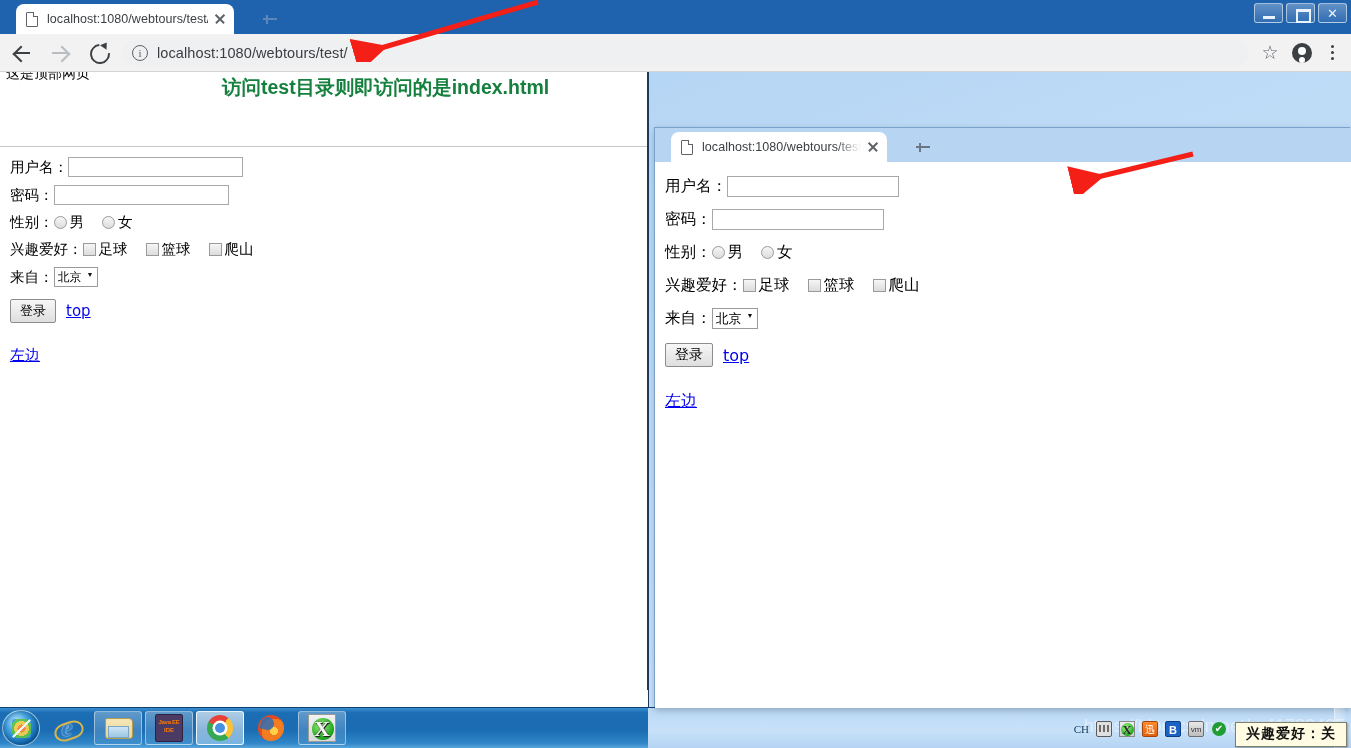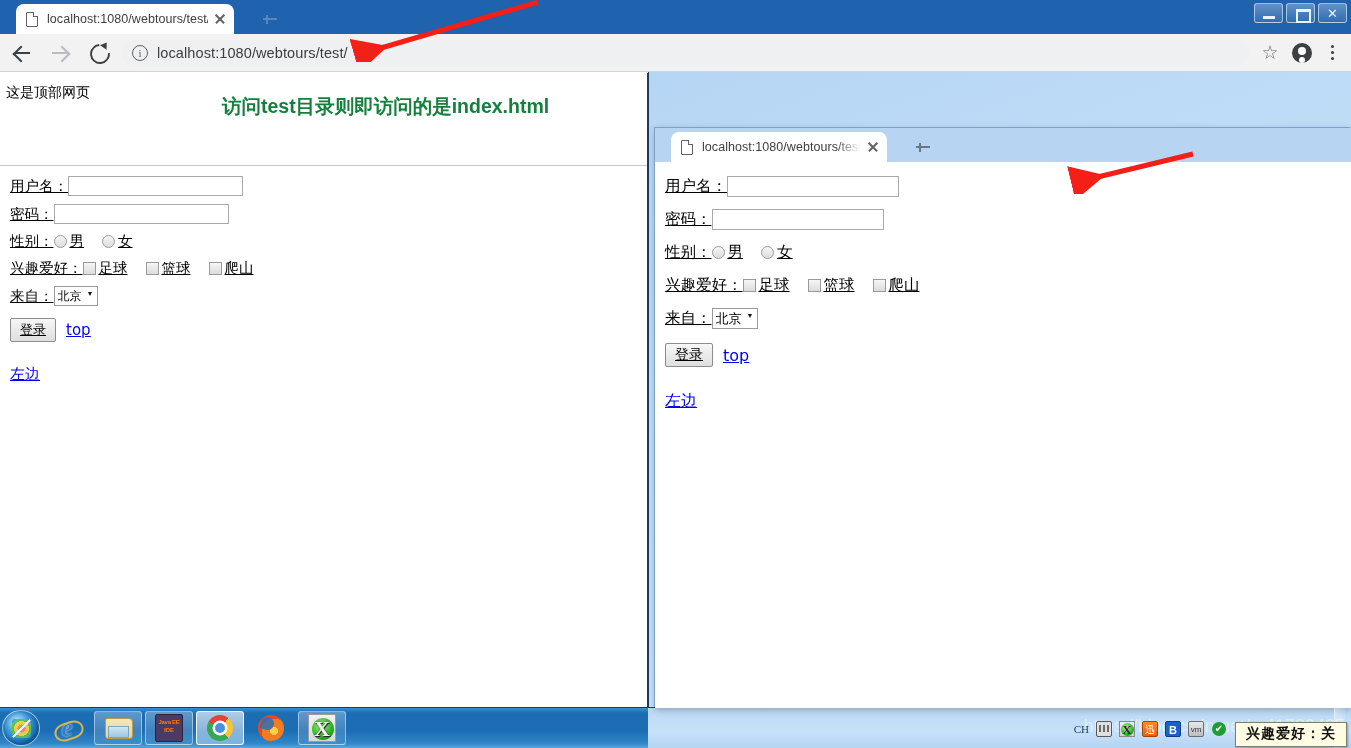--- a/index.html
+++ b/index.html
@@ -342,21 +342,21 @@
   }
   .frame-body { display:flex; }
   .frame-left {
     width:270px; flex:0 0 270px; border-right:1px solid #c7c7c7;
     padding:14px 0 0 8px;
   }
   .frame-left a, .lnk {
     color:#551a8b; text-decoration:underline; font-size:14px;
     font-family:"DejaVu Sans","Liberation Sans",sans-serif;
   }
-  .frame-main { flex:1 1 auto; padding:10px 0 0 10px;text-decoration:underline; }
+  .frame-main { flex:1 1 auto; padding:10px 0 0 10px; }
 
   .form-row { margin:0 0 8px 0; display:flex; align-items:center; white-space:nowrap; }
   .lbl {
     font-size:14.5px; color:#000;
     font-family:"DejaVu Sans","Liberation Sans",sans-serif;
   }
   .win2 .lbl, .win2 .opt-lbl { font-size:15.5px; }
   .txt {
     border:1px solid #a9a9a9; background:#fff; height:20px;
     font-size:13px; padding:1px 3px; outline:none;
@@ -459,21 +459,21 @@
         <span class="url">localhost:1080/webtours/test/</span>
       </div>
       <div class="tb-right">
         <div class="star-ico"></div>
         <div class="avatar-ico"></div>
         <div class="menu-ico"></div>
       </div>
     </div>
   </div>
 
-  <div class="page" style="margin-top:73px;">
+  <div class="page" style="margin-top:54px;">
 
     <div class="frame-top">
       <div class="top-label">这是顶部网页</div>
       <div class="annot">访问test目录则即访问的是index.html</div>
     </div>
 
     <div class="frame-body">
 
       <div class="frame-main">
 

